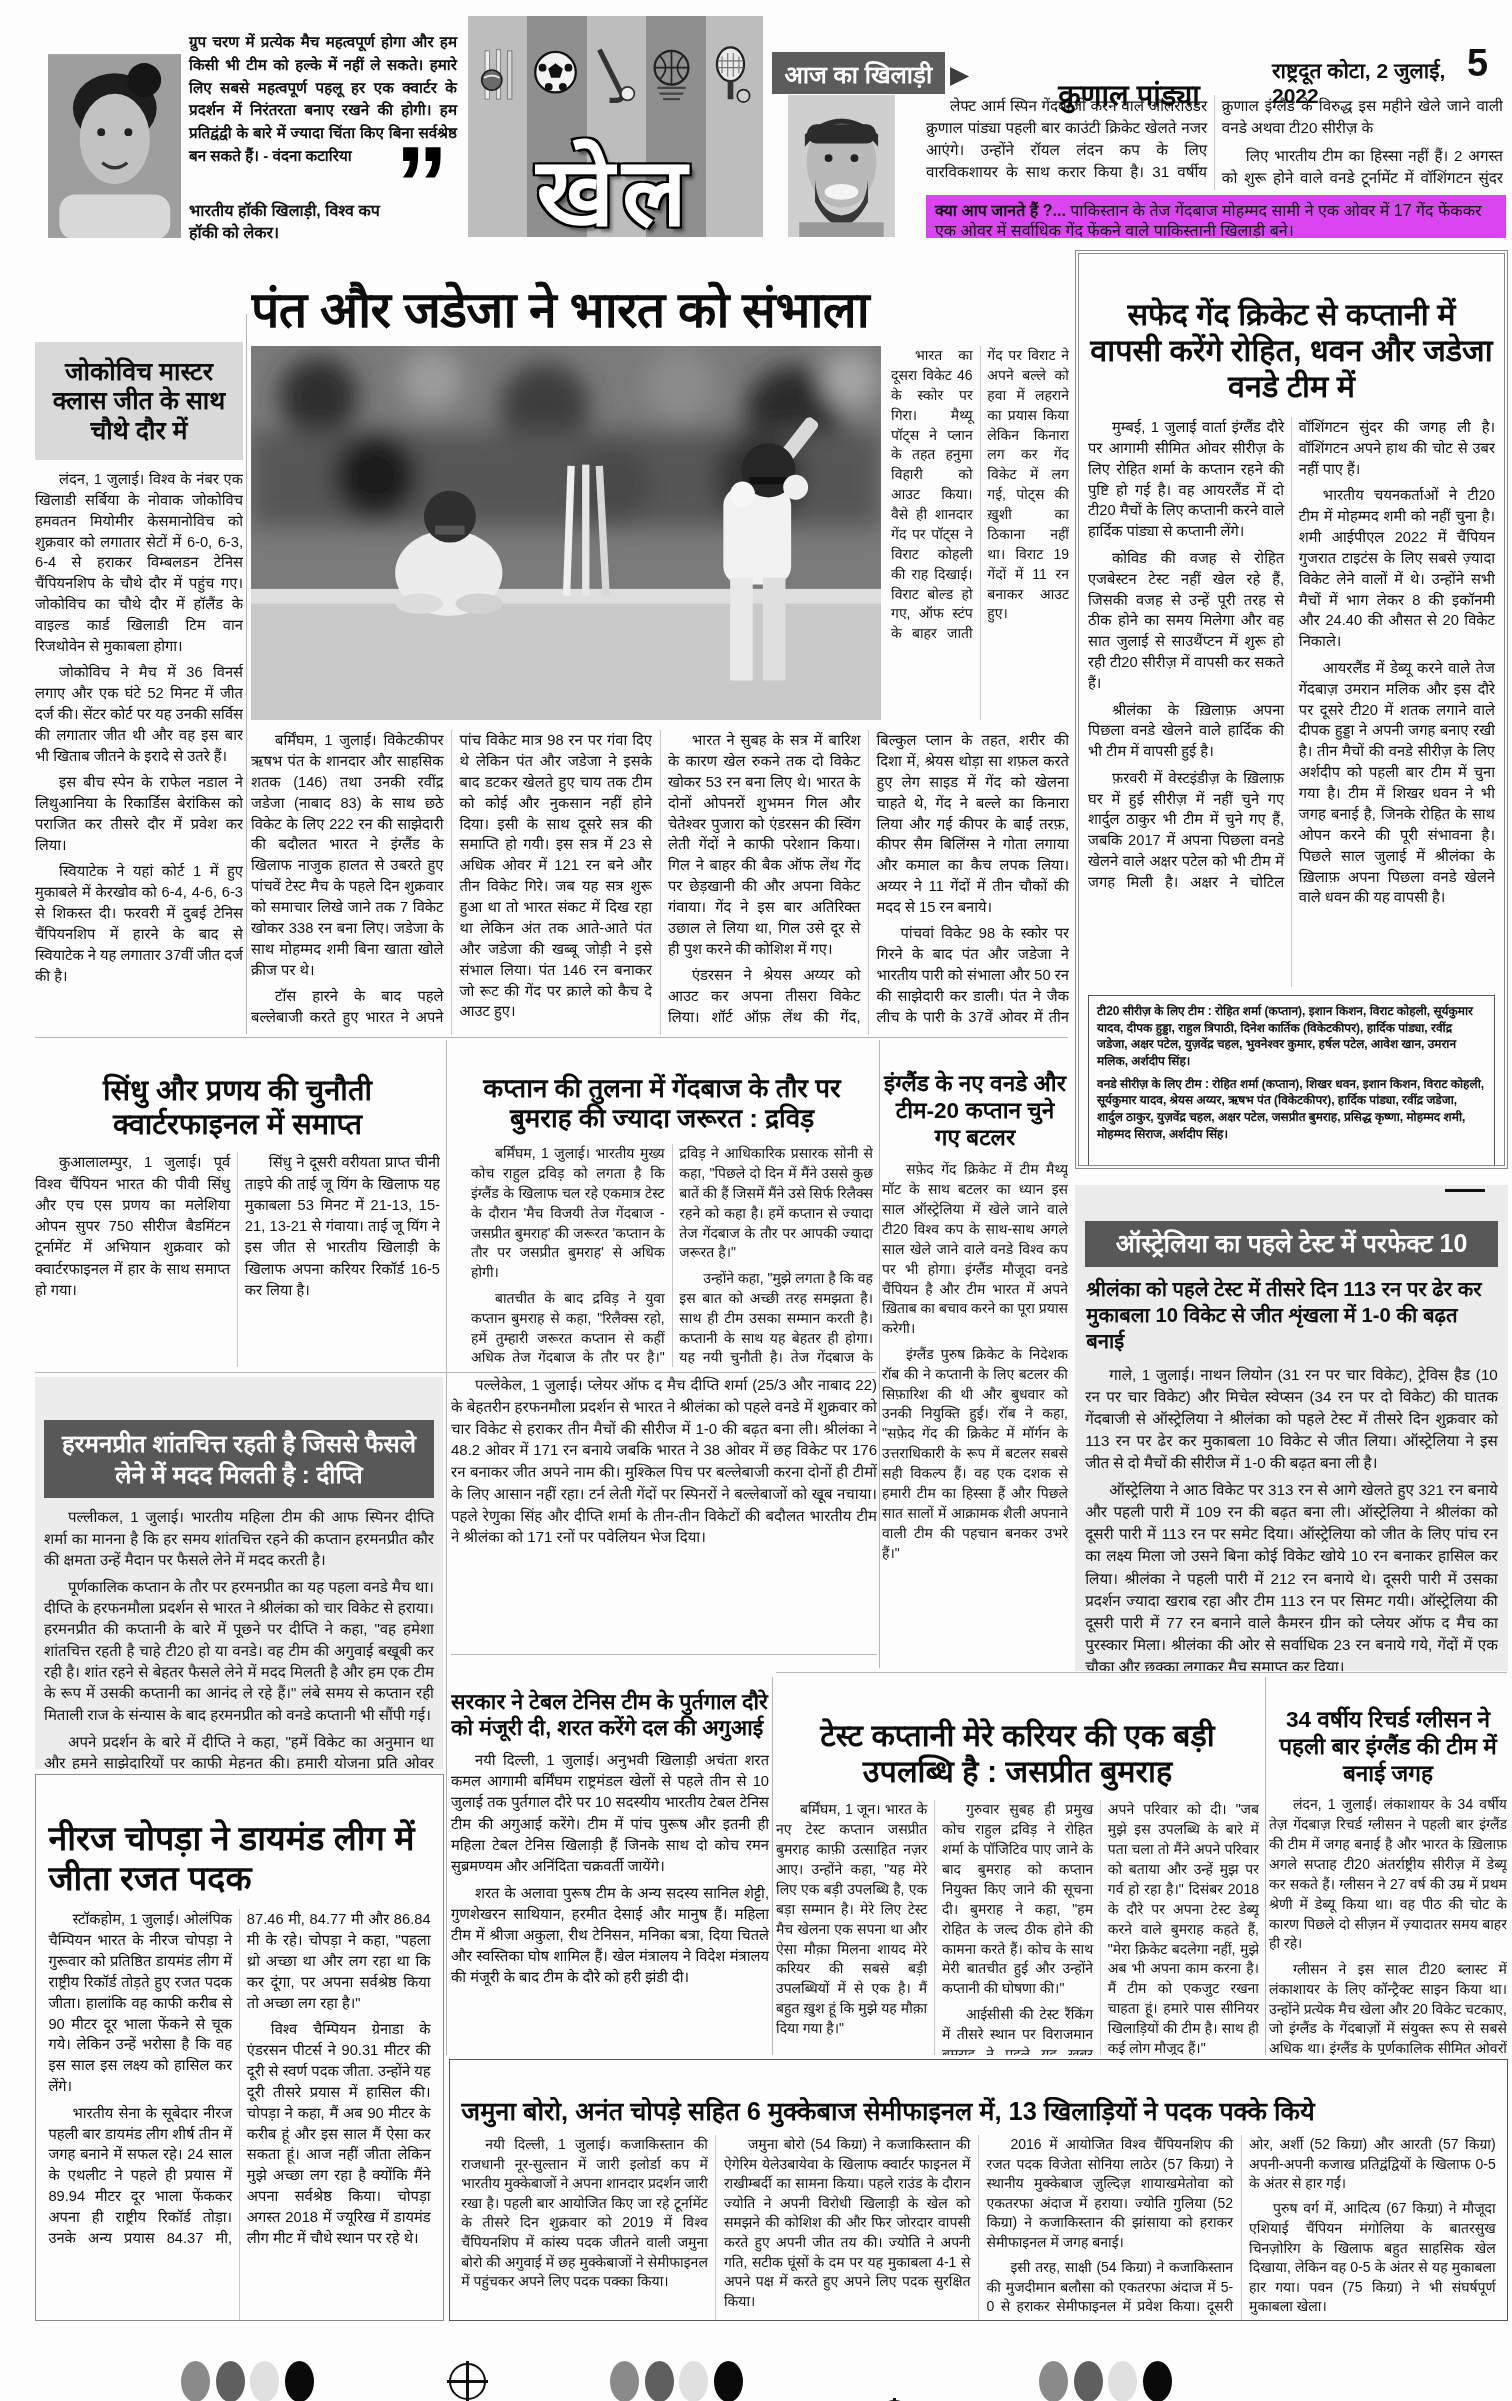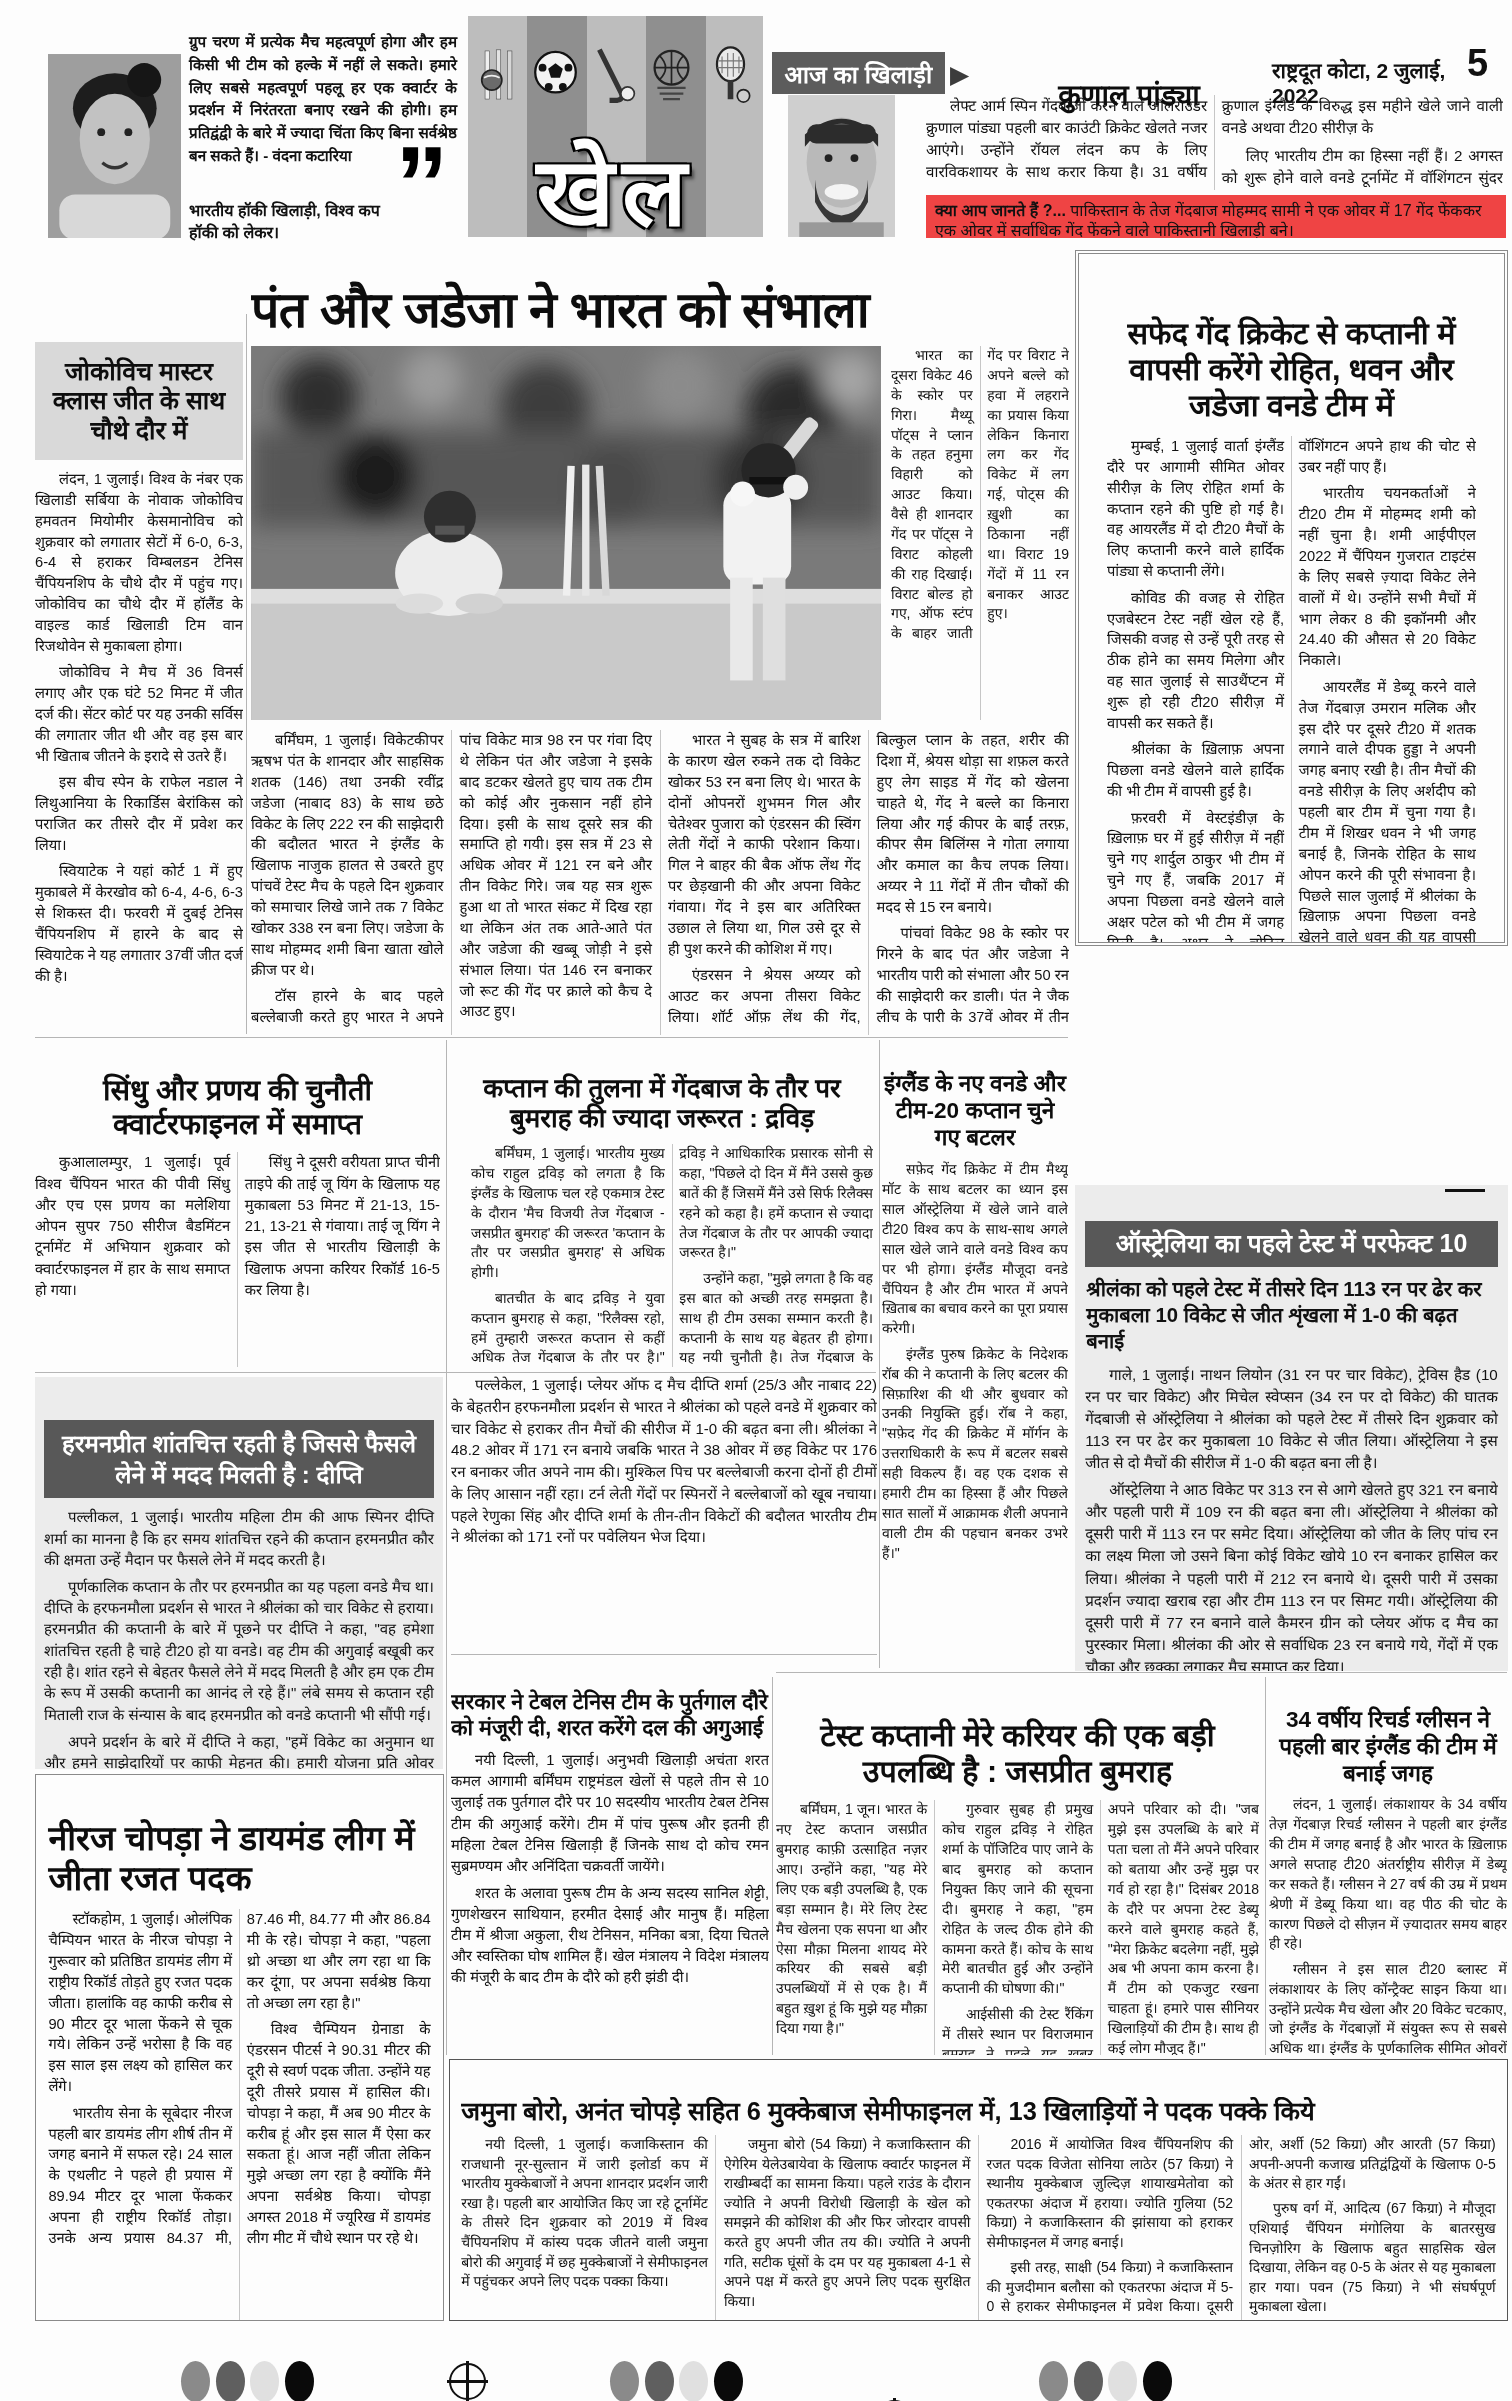--- a/index.html
+++ b/index.html
@@ -23,21 +23,21 @@
   .quotemark { font-size:107px; font-weight:900; color:#000; line-height:0.6; }
   .logo { background:repeating-linear-gradient(90deg,#bdbdbd 0 59px,#8f8f8f 59px 119px); text-align:center; overflow:hidden; }
   .logotext { font-size:95px; font-weight:900; color:#ffffff; letter-spacing:8px;
               text-shadow:2.3px 2.3px 0 #000,-2.3px -2.3px 0 #000,2.3px -2.3px 0 #000,-2.3px 2.3px 0 #000,4.5px 4.5px 3.4px rgba(0,0,0,.45); }
   .iconsrow { display:flex; justify-content:space-around; align-items:center; padding:10.2px 3.4px 0 3.4px; height:107px; }
   .akk { background:#5c5c5c; color:#fff; font-size:24px; font-weight:900; padding:4.5px 12.4px; display:inline-block; }
   .akk-arrow { color:#3c3c3c; font-size:25px; margin-left:5.6px; }
   .pname { font-size:29px; text-align:center; }
   .edition { font-size:21px; font-weight:bold; }
   .pageno { font-size:38px; font-weight:900; }
-  .dyk { background:#ef4444; font-size:16px; padding:5.6px 9px; line-height:1.3; }
+  .dyk { background:#d946ef; font-size:16px; padding:5.6px 9px; line-height:1.3; }
   .dyk b { font-weight:900; }
   .teambox { border:1.7px solid #555; padding:6.8px 8px; font-weight:bold; margin-top:8px; }
   .regdot { width:29px; height:41px; border-radius:50%; display:inline-block; margin-right:5.6px; }
   .crosshair { width:37px; height:37px; border:2.8px solid #111; border-radius:50%; position:relative; }
   .crosshair:before, .crosshair:after { content:""; position:absolute; background:#111; }
   .crosshair:before { left:50%; top:-4.5px; width:2.3px; height:41px; margin-left:-1.1px; }
   .crosshair:after { top:50%; left:-4.5px; height:2.3px; width:41px; margin-top:-1.1px; }
   .subhead { font-weight:900; }
 </style>
 </head>
@@ -195,21 +195,21 @@
   </div>
 
   <div class="abs cols4 clip" style="left:251px;top:730px;width:818px;height:305px;font-size:14.7px;line-height:1.42;">
     <p class="para">बर्मिंघम, 1 जुलाई। विकेटकीपर ऋषभ पंत के शानदार और साहसिक शतक (146) तथा उनकी रवींद्र जडेजा (नाबाद 83) के साथ छठे विकेट के लिए 222 रन की साझेदारी की बदौलत भारत ने इंग्लैंड के खिलाफ नाजुक हालत से उबरते हुए पांचवें टेस्ट मैच के पहले दिन शुक्रवार को समाचार लिखे जाने तक 7 विकेट खोकर 338 रन बना लिए। जडेजा के साथ मोहम्मद शमी बिना खाता खोले क्रीज पर थे।</p>
     <p class="para">टॉस हारने के बाद पहले बल्लेबाजी करते हुए भारत ने अपने पांच विकेट मात्र 98 रन पर गंवा दिए थे लेकिन पंत और जडेजा ने इसके बाद डटकर खेलते हुए चाय तक टीम को कोई और नुकसान नहीं होने दिया। इसी के साथ दूसरे सत्र की समाप्ति हो गयी। इस सत्र में 23 से अधिक ओवर में 121 रन बने और तीन विकेट गिरे। जब यह सत्र शुरू हुआ था तो भारत संकट में दिख रहा था लेकिन अंत तक आते-आते पंत और जडेजा की खब्बू जोड़ी ने इसे संभाल लिया। पंत 146 रन बनाकर जो रूट की गेंद पर क्राले को कैच दे आउट हुए।</p>
     <p class="para">भारत ने सुबह के सत्र में बारिश के कारण खेल रुकने तक दो विकेट खोकर 53 रन बना लिए थे। भारत के दोनों ओपनरों शुभमन गिल और चेतेश्वर पुजारा को एंडरसन की स्विंग लेती गेंदों ने काफी परेशान किया। गिल ने बाहर की बैक ऑफ लेंथ गेंद पर छेड़खानी की और अपना विकेट गंवाया। गेंद ने इस बार अतिरिक्त उछाल ले लिया था, गिल उसे दूर से ही पुश करने की कोशिश में गए।</p>
     <p class="para">एंडरसन ने श्रेयस अय्यर को आउट कर अपना तीसरा विकेट लिया। शॉर्ट ऑफ़ लेंथ की गेंद, बिल्कुल प्लान के तहत, शरीर की दिशा में, श्रेयस थोड़ा सा शफ़ल करते हुए लेग साइड में गेंद को खेलना चाहते थे, गेंद ने बल्ले का किनारा लिया और गई कीपर के बाईं तरफ़, कीपर सैम बिलिंग्स ने गोता लगाया और कमाल का कैच लपक लिया। अय्यर ने 11 गेंदों में तीन चौकों की मदद से 15 रन बनाये।</p>
     <p class="para">पांचवां विकेट 98 के स्कोर पर गिरने के बाद पंत और जडेजा ने भारतीय पारी को संभाला और 50 रन की साझेदारी कर डाली। पंत ने जैक लीच के पारी के 37वें ओवर में तीन चौके और एक छक्का मारा। पंत ने लीच के एक और ओवर में चौका मारकर अपना अर्धशतक पूरा किया। उनकी विषम परिस्थितियों में खेली गयी यह एक बेहतरीन पारी थी।</p>
   </div>
 
-  <section class="abs clip" style="left:1075px;top:250px;width:433px;height:696px;border:4.5px double #8a8a8a;padding:28px;">
+  <section class="abs clip" style="left:1075px;top:250px;width:433px;height:919px;border:4.5px double #8a8a8a;padding:9px;">
     <h2 style="font-size:30.5px;text-align:center;padding:5.6px 0 12.4px 0;">सफेद गेंद क्रिकेट से कप्तानी में वापसी करेंगे रोहित, धवन और जडेजा वनडे टीम में</h2>
     <div class="cols2 clip" style="font-size:14.7px;line-height:1.42;height:570px;">
       <p class="para">मुम्बई, 1 जुलाई वार्ता इंग्लैंड दौरे पर आगामी सीमित ओवर सीरीज़ के लिए रोहित शर्मा के कप्तान रहने की पुष्टि हो गई है। वह आयरलैंड में दो टी20 मैचों के लिए कप्तानी करने वाले हार्दिक पांड्या से कप्तानी लेंगे।</p>
       <p class="para">कोविड की वजह से रोहित एजबेस्टन टेस्ट नहीं खेल रहे हैं, जिसकी वजह से उन्हें पूरी तरह से ठीक होने का समय मिलेगा और वह सात जुलाई से साउथैंप्टन में शुरू हो रही टी20 सीरीज़ में वापसी कर सकते हैं।</p>
       <p class="para">श्रीलंका के ख़िलाफ़ अपना पिछला वनडे खेलने वाले हार्दिक की भी टीम में वापसी हुई है।</p>
       <p class="para">फ़रवरी में वेस्टइंडीज़ के ख़िलाफ़ घर में हुई सीरीज़ में नहीं चुने गए शार्दुल ठाकुर भी टीम में चुने गए हैं, जबकि 2017 में अपना पिछला वनडे खेलने वाले अक्षर पटेल को भी टीम में जगह मिली है। अक्षर ने चोटिल वॉशिंगटन सुंदर की जगह ली है। वॉशिंगटन अपने हाथ की चोट से उबर नहीं पाए हैं।</p>
       <p class="para">भारतीय चयनकर्ताओं ने टी20 टीम में मोहम्मद शमी को नहीं चुना है। शमी आईपीएल 2022 में चैंपियन गुजरात टाइटंस के लिए सबसे ज़्यादा विकेट लेने वालों में थे। उन्होंने सभी मैचों में भाग लेकर 8 की इकॉनमी और 24.40 की औसत से 20 विकेट निकाले।</p>
       <p class="para">आयरलैंड में डेब्यू करने वाले तेज गेंदबाज़ उमरान मलिक और इस दौरे पर दूसरे टी20 में शतक लगाने वाले दीपक हुड्डा ने अपनी जगह बनाए रखी है। तीन मैचों की वनडे सीरीज़ के लिए अर्शदीप को पहली बार टीम में चुना गया है। टीम में शिखर धवन ने भी जगह बनाई है, जिनके रोहित के साथ ओपन करने की पूरी संभावना है। पिछले साल जुलाई में श्रीलंका के ख़िलाफ़ अपना पिछला वनडे खेलने वाले धवन की यह वापसी है।</p>
     </div>
     <div class="teambox clip" style="font-size:12px;line-height:1.4;height:215px;">

